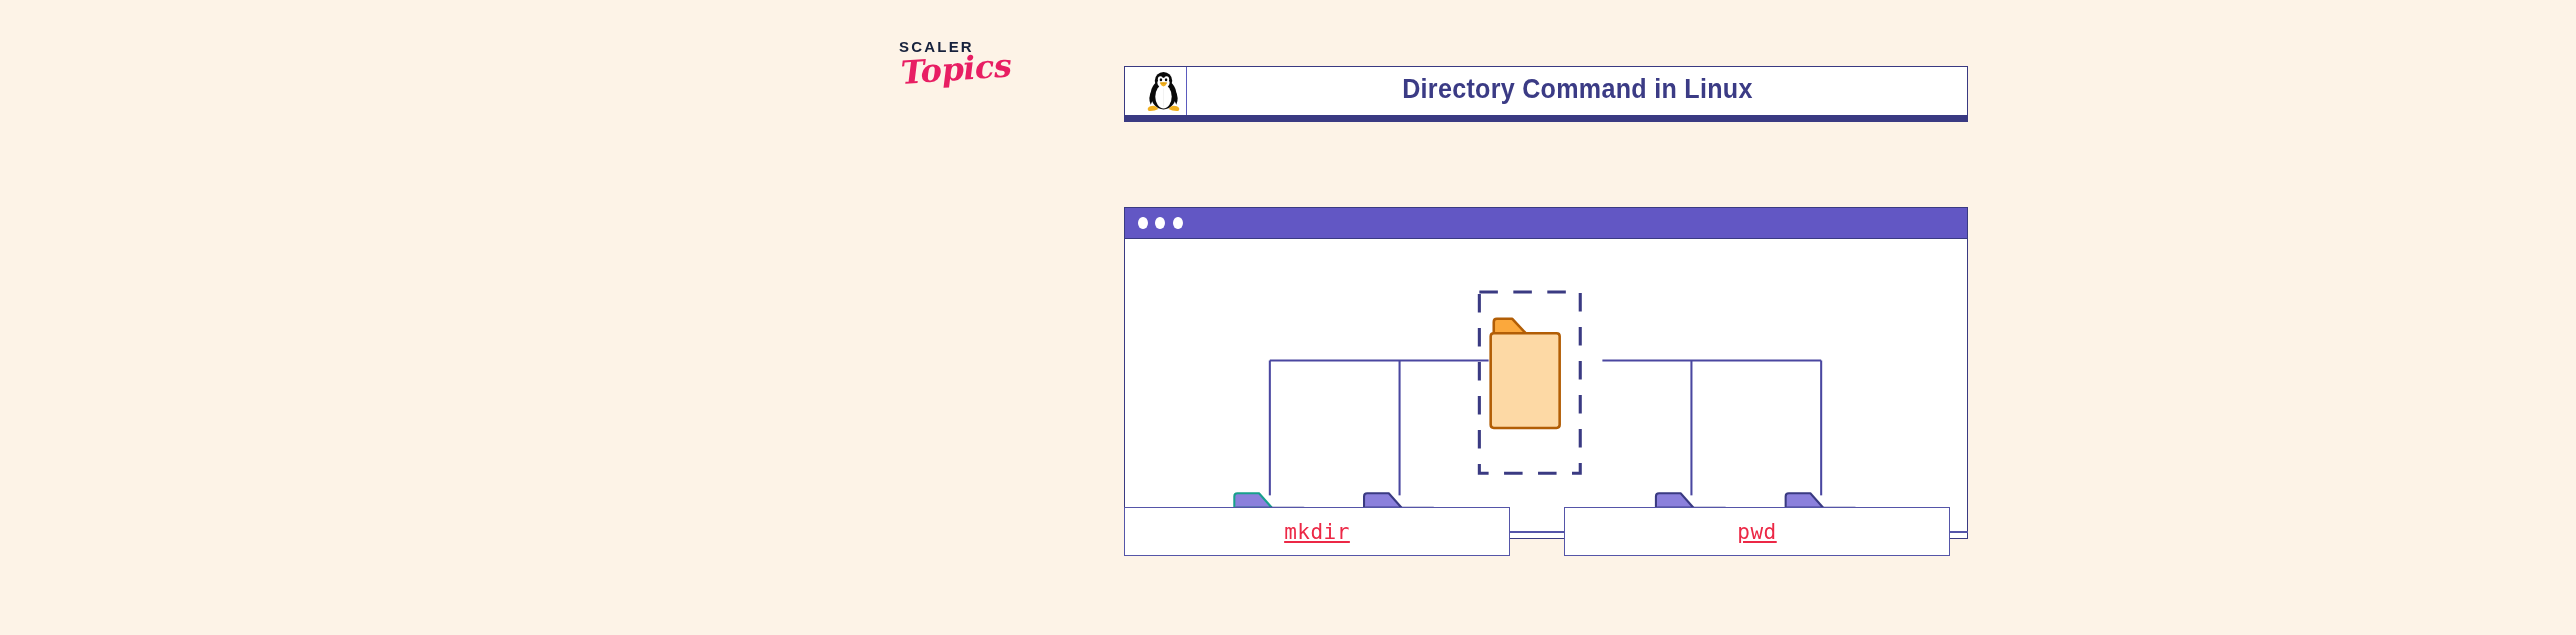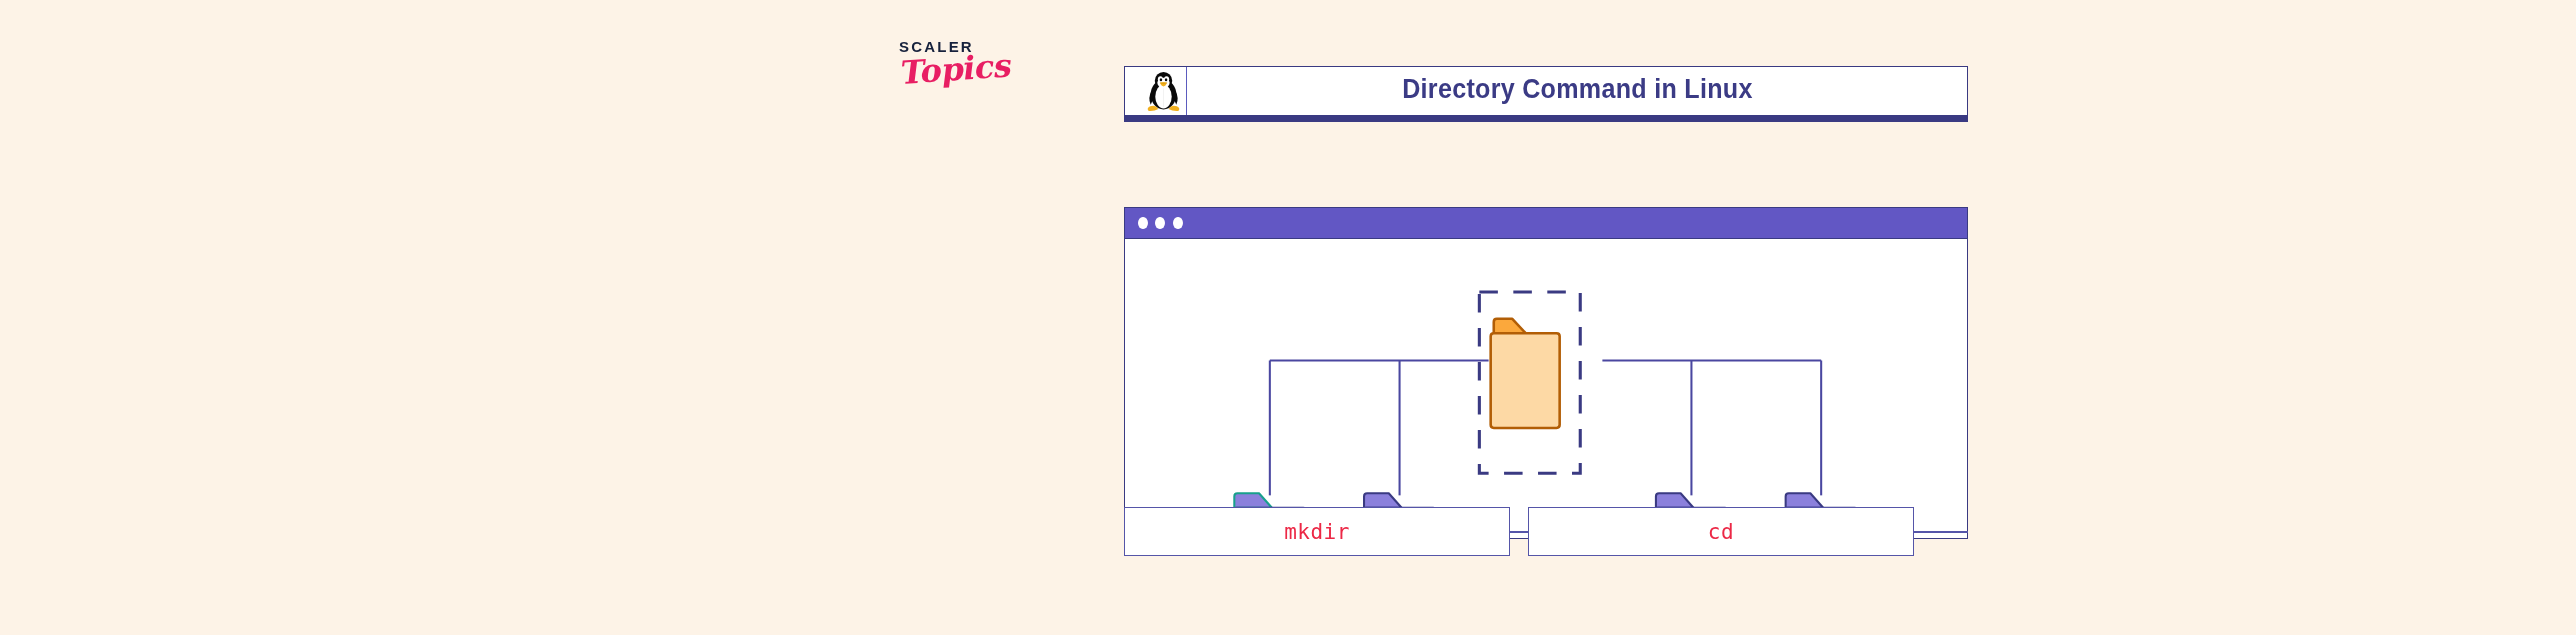--- a/index.html
+++ b/index.html
@@ -146,20 +146,21 @@
     background: #FFFFFF;
     border: 1.5px solid #5555A8;
     box-sizing: border-box;
     display: flex;
     align-items: center;
     justify-content: center;
     font-family: "DejaVu Sans Mono", monospace;
     font-size: 21px;
     color: #EC2846;
     letter-spacing: 0.5px;
+    text-decoration: underline;
   }
   .cmd-link {
     flex: 0 0 18px;
     position: relative;
   }
   .cmd-link::before {
     content: "";
     position: absolute;
     left: 0;
     right: 0;
@@ -268,18 +269,18 @@
         <path d="M1287 522 h130 q6 0 6 6 v128 q0 6 -6 6 h-130 q-6 0 -6 -6 v-128 q0 -6 6 -6 Z" fill="#CFC9F5" stroke="#3A3A82" stroke-width="4" stroke-linejoin="round"></path>
       </g>
 
     </svg>
   </div>
 </div>
 
 <div id="cmd-strip">
   <div class="cmd-box">mkdir</div>
   <div class="cmd-link"></div>
-  <div class="cmd-box">cd</div>
-  <div class="cmd-link"></div>
-  <div class="cmd-link"></div>
+  <div class="cmd-link"></div>
+  <div class="cmd-link"></div>
+  <div class="cmd-box">pwd</div>
   <div class="cmd-link"></div>
 </div>
 
 
 </body></html>

